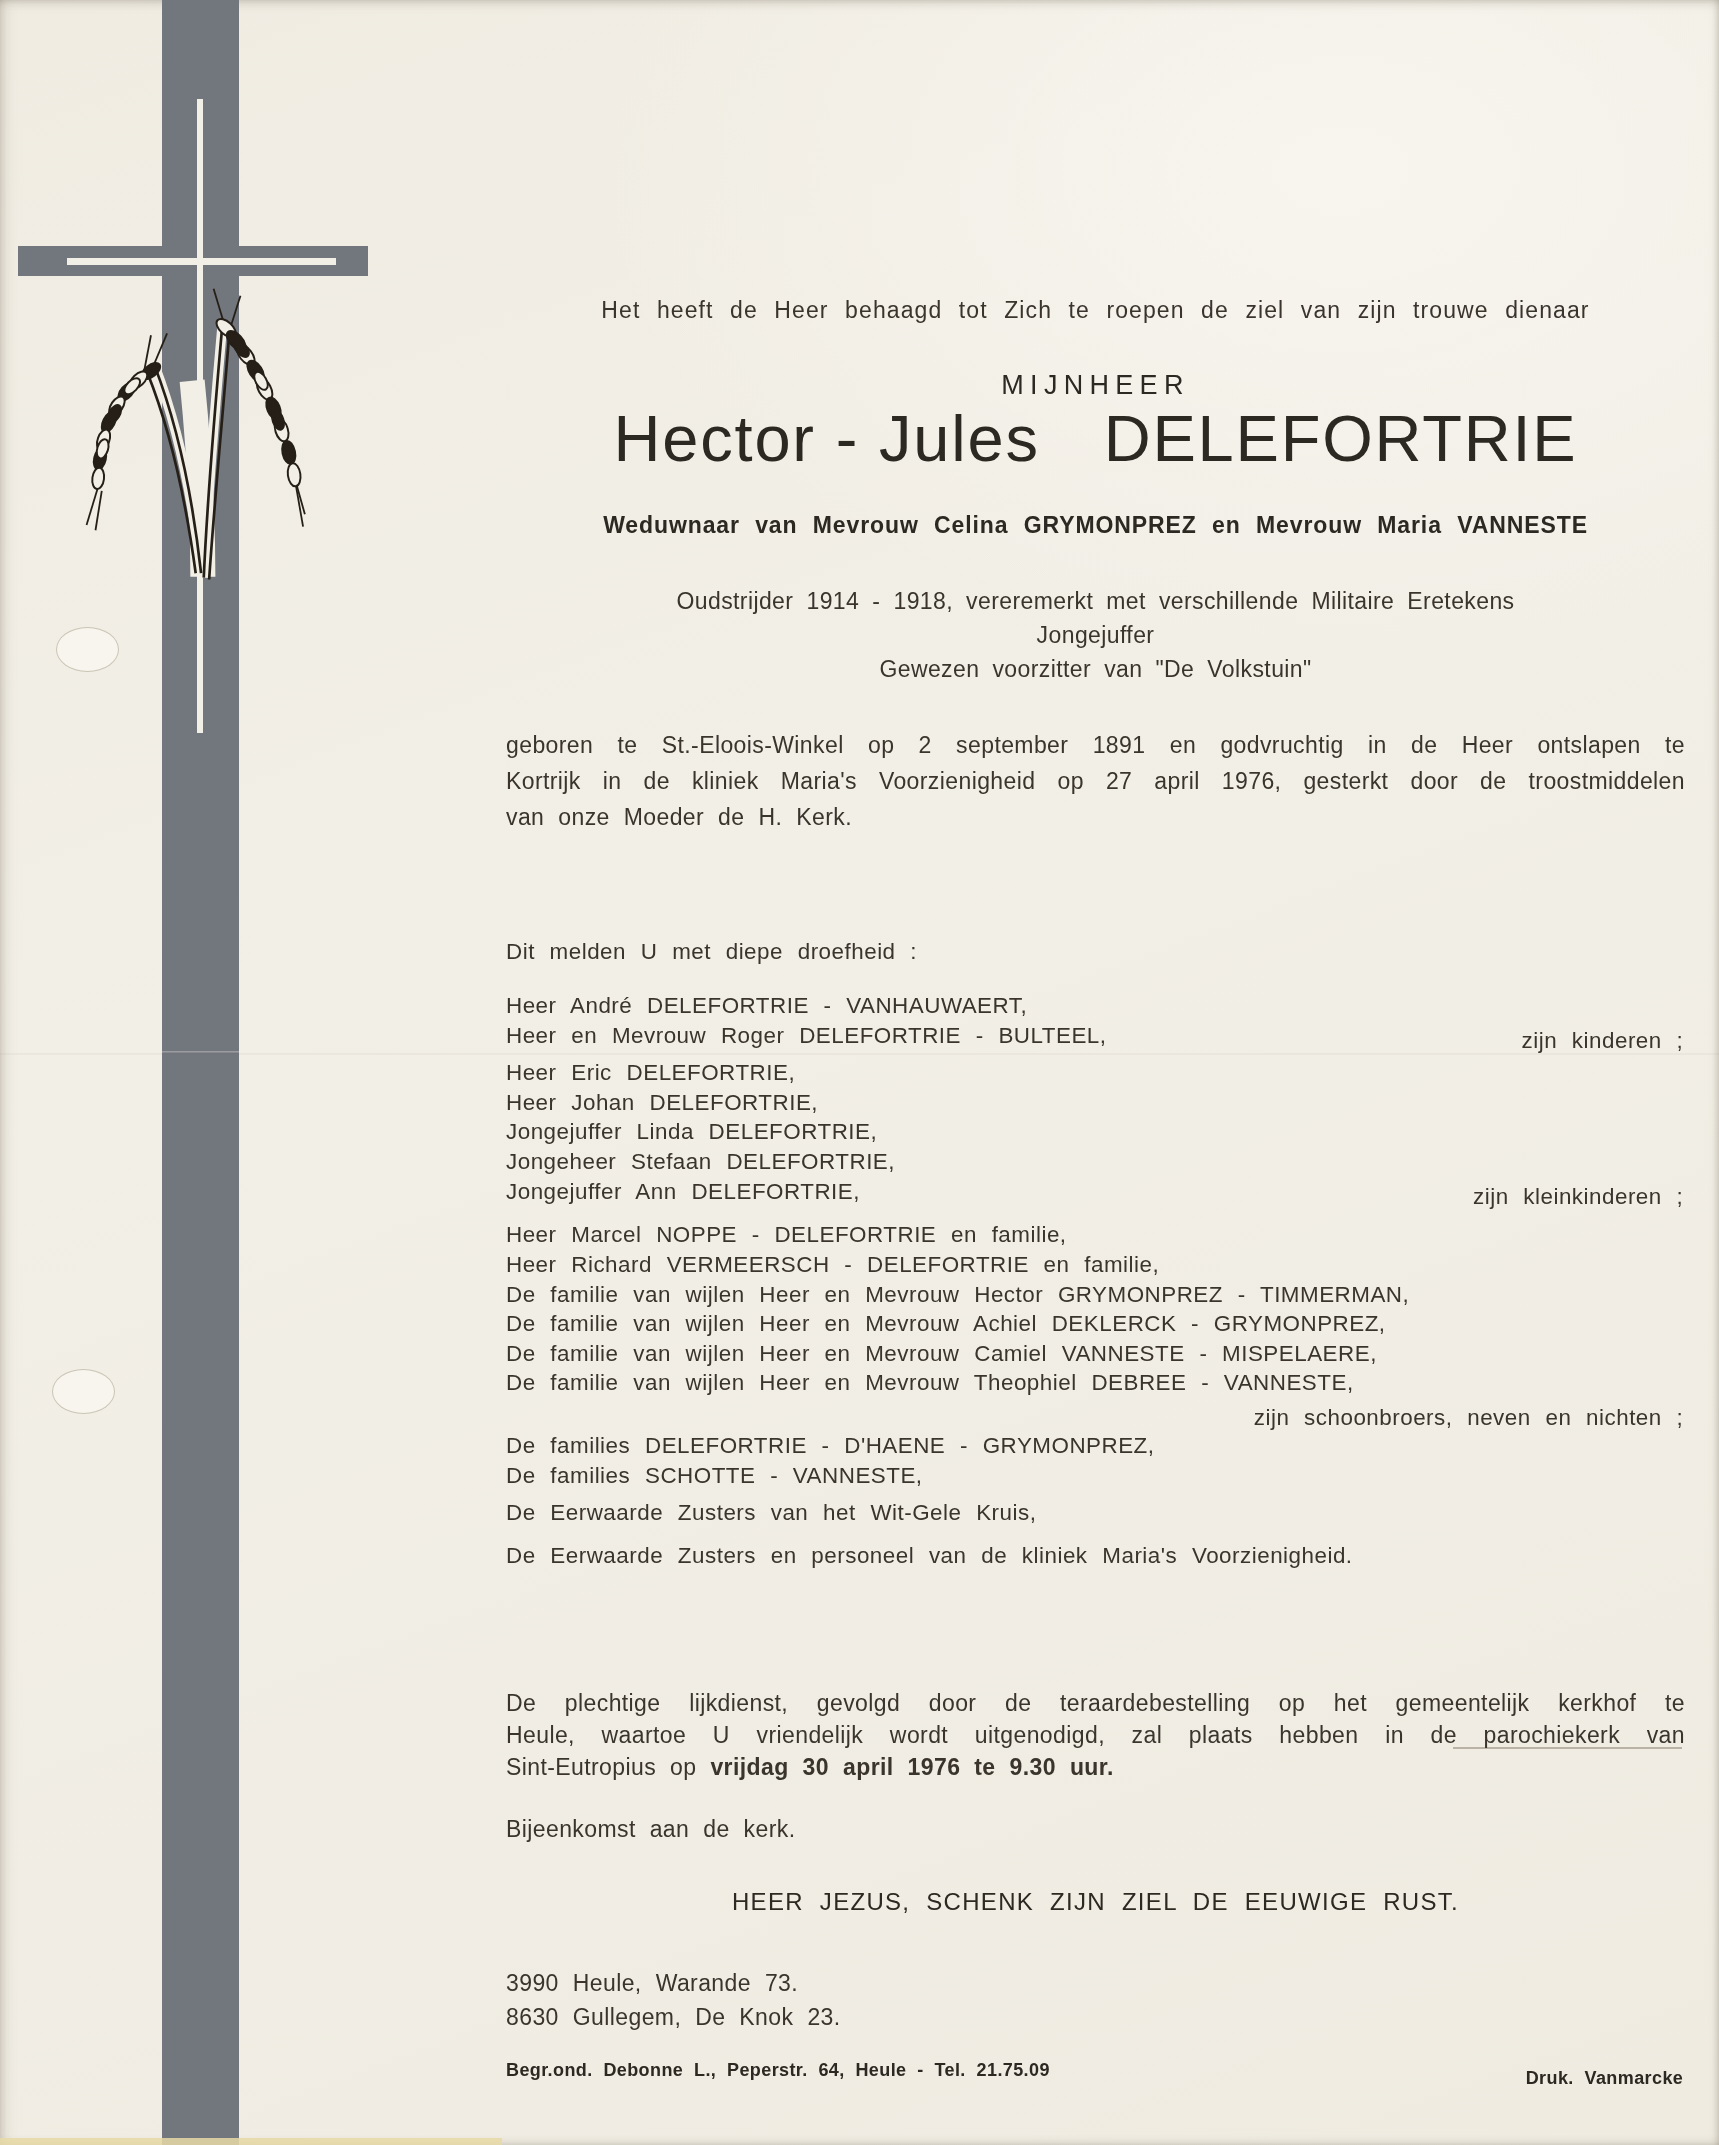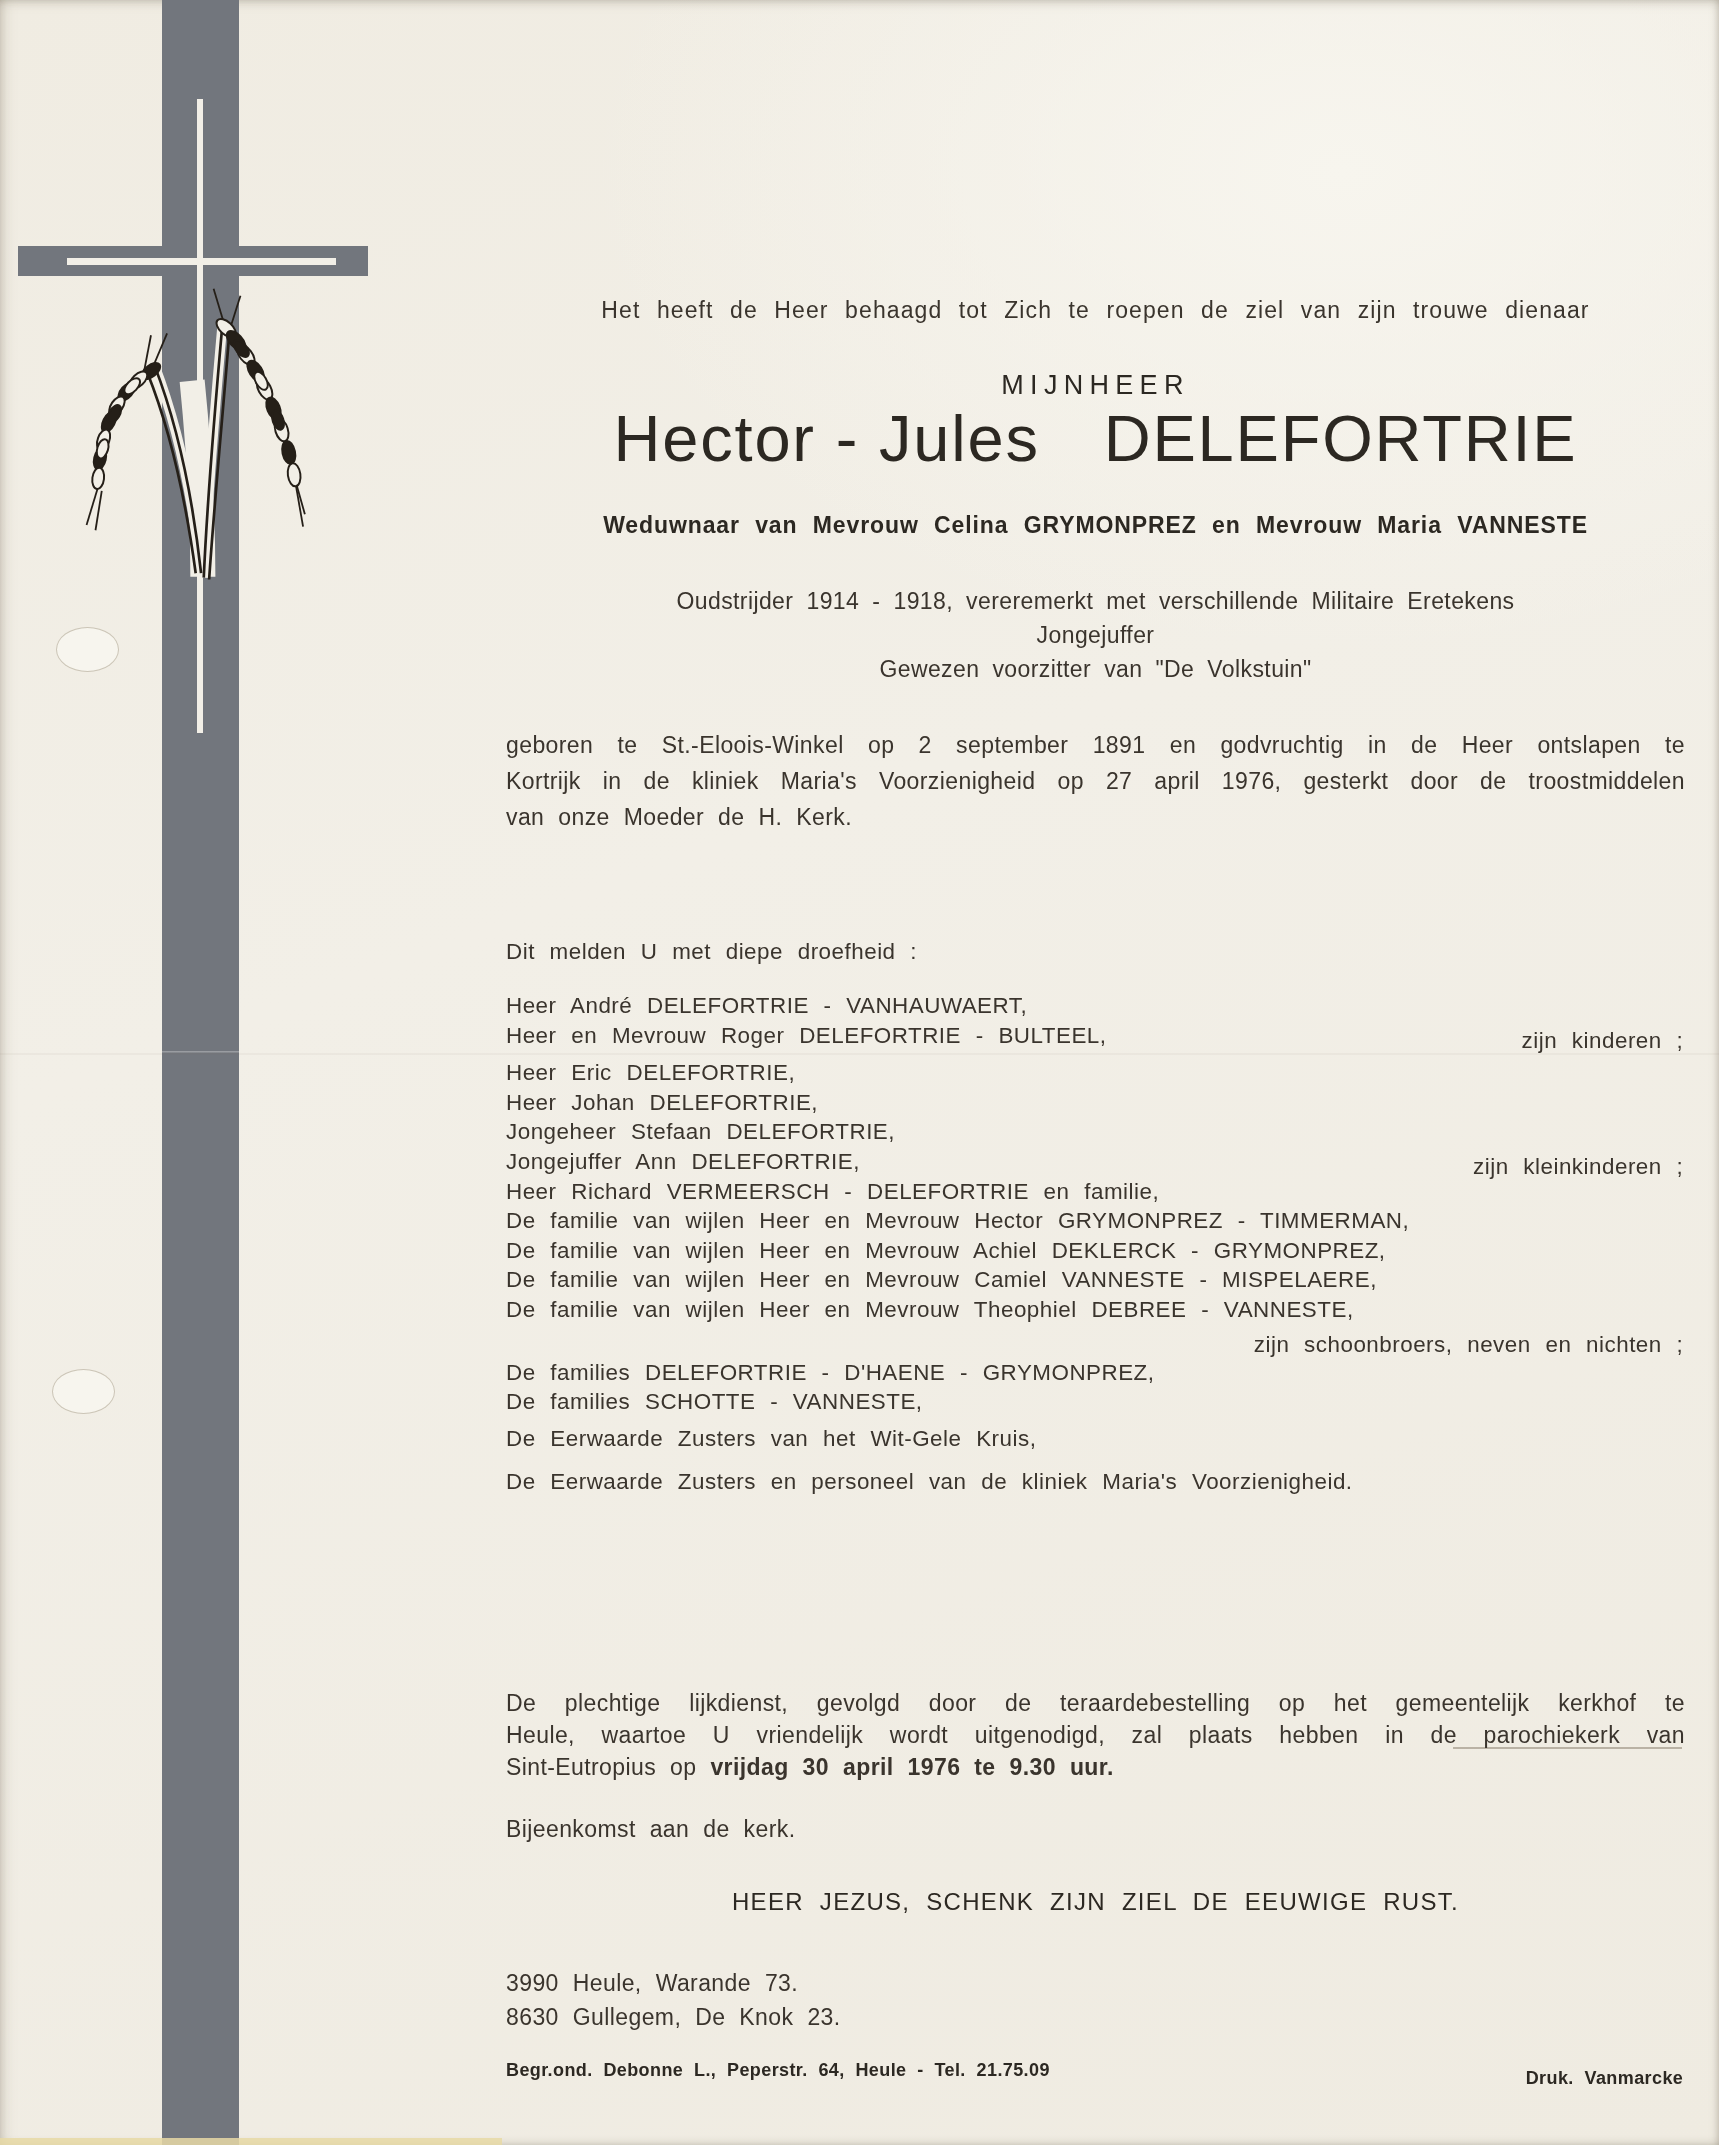--- a/index.html
+++ b/index.html
@@ -164,25 +164,31 @@
       <span class="mtext">Heer en Mevrouw Roger DELEFORTRIE - BULTEEL,</span>
       <span class="mlabel">zijn kinderen ;</span>
     </div>
     <div class="mrow gap-sm">
       <span class="mtext">Heer Eric DELEFORTRIE,</span>
     </div>
     <div class="mrow">
       <span class="mtext">Heer Johan DELEFORTRIE,</span>
     </div>
     <div class="mrow">
+      <span class="mtext">Jongejuffer Linda DELEFORTRIE,</span>
+    </div>
+    <div class="mrow">
       <span class="mtext">Jongeheer Stefaan DELEFORTRIE,</span>
     </div>
     <div class="mrow">
       <span class="mtext">Jongejuffer Ann DELEFORTRIE,</span>
       <span class="mlabel">zijn kleinkinderen ;</span>
+    </div>
+    <div class="mrow gap-md">
+      <span class="mtext">Heer Marcel NOPPE - DELEFORTRIE en familie,</span>
     </div>
     <div class="mrow">
       <span class="mtext">Heer Richard VERMEERSCH - DELEFORTRIE en familie,</span>
     </div>
     <div class="mrow">
       <span class="mtext">De familie van wijlen Heer en Mevrouw Hector GRYMONPREZ - TIMMERMAN,</span>
     </div>
     <div class="mrow">
       <span class="mtext">De familie van wijlen Heer en Mevrouw Achiel DEKLERCK - GRYMONPREZ,</span>
     </div>

